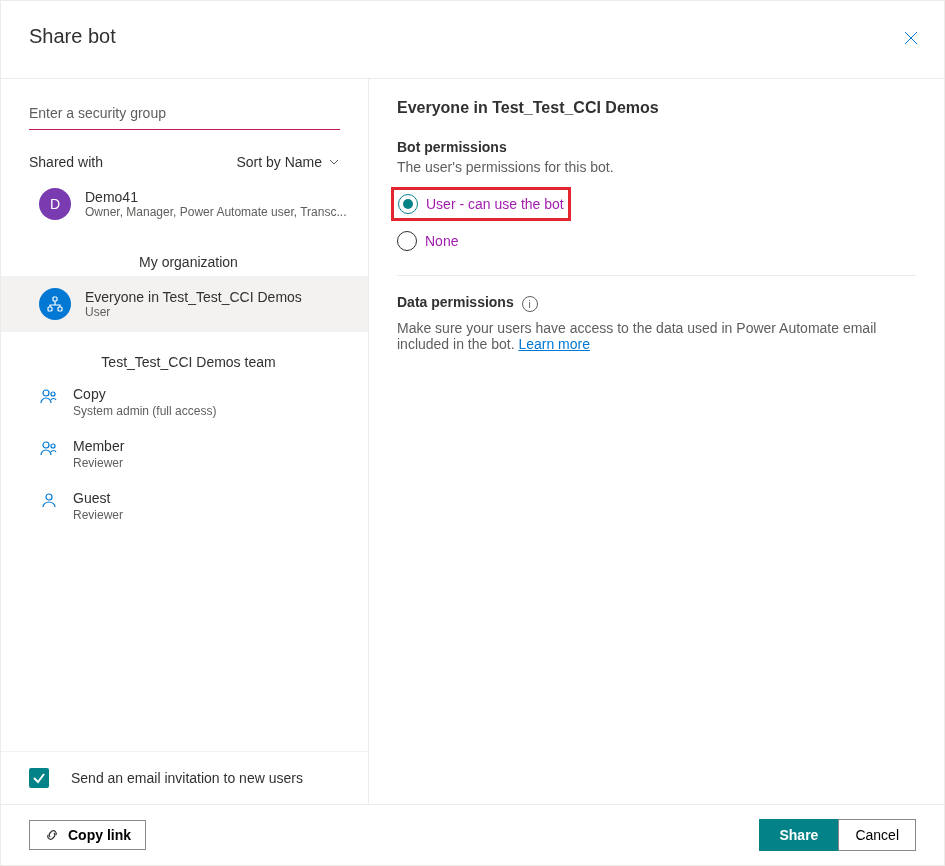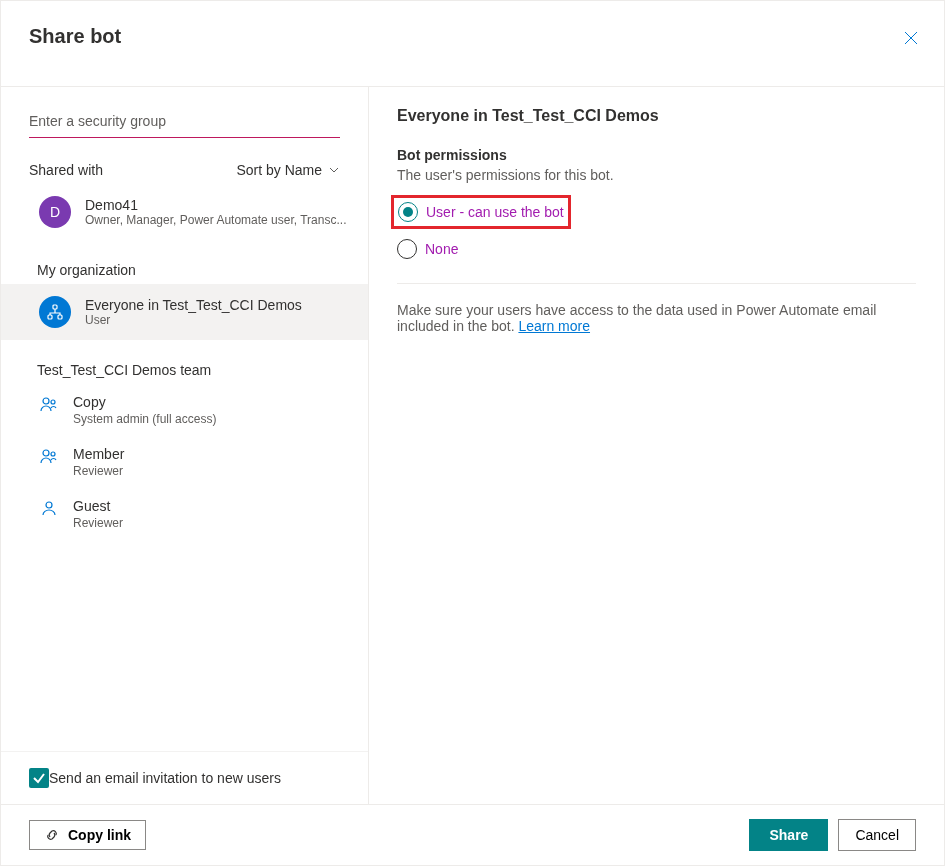--- a/index.html
+++ b/index.html
@@ -17,22 +17,22 @@
     flex-direction: column;
     border: 1px solid #edebe9;
   }
   .header {
     padding: 24px 28px 20px 28px;
     position: relative;
     border-bottom: 1px solid #edebe9;
   }
   .title {
     font-size: 20px;
-    font-weight: 700;
-    margin-bottom: 18px;
+    font-weight: 400;
+    margin-bottom: 10px;
   }
   .subtitle { font-size: 14px; color: #323130; }
   .link { color: #0078d4; text-decoration: underline; cursor: pointer; }
   .close-btn {
     position: absolute;
     top: 28px; right: 24px;
     width: 18px; height: 18px;
     background: none; border: none; cursor: pointer;
     color: #605e5c;
     display: flex; align-items: center; justify-content: center;
@@ -63,20 +63,21 @@
   .shared-header {
     display: flex; justify-content: space-between; align-items: center;
     padding: 24px 28px 6px 28px;
     font-size: 14px; color: #323130;
   }
   .sort-label { display: flex; align-items: center; gap: 6px; color: #323130; cursor: pointer;}
   .list { flex: 1; overflow-y: auto; }
   .section-label {
     font-size: 14px; color: #323130;
     padding: 22px 28px 6px 36px;
+    text-align: center;
   }
   .item {
     display: flex; align-items: center;
     padding: 12px 20px 12px 38px;
     gap: 14px;
     cursor: pointer;
   }
   .item.selected { background: #f3f2f1; }
   .avatar {
     width: 32px; height: 32px; border-radius: 50%;
@@ -91,21 +92,21 @@
   .role-item {
     display: flex; align-items: flex-start;
     padding: 10px 20px 10px 38px;
     gap: 14px;
   }
   .role-icon { width: 20px; height: 20px; color: #0078d4; flex-shrink: 0; }
   .role-text { display:flex; flex-direction: column; gap: 2px;}
   .role-name { font-size: 14px; color: #323130; }
   .role-sub { font-size: 12px; color: #605e5c; }
   .checkbox-row {
-    display: flex; align-items: center; gap: 0;
+    display: flex; align-items: center; gap: 22px;
     padding: 16px 28px;
     border-top: 1px solid #f3f2f1;
   }
   .checkbox {
     width: 20px; height: 20px;
     background: #038387;
     display: flex; align-items: center; justify-content: center;
     color: #fff;
     border-radius: 2px;
     cursor: pointer;
@@ -158,21 +159,21 @@
     border-top: 1px solid #edebe9;
   }
   .copy-btn {
     display: flex; align-items: center; gap: 8px;
     border: 1px solid #8a8886;
     background: #fff;
     padding: 6px 14px;
     font-size: 14px; font-weight: 600;
     cursor: pointer;
   }
-  .footer-right { display: flex; gap: 10px; }
+  .footer-right { display: flex; }
   .btn-primary {
     background: #038387; color: #fff; border: none;
     padding: 7px 20px; font-size: 14px; font-weight: 600; cursor: pointer;
   }
   .btn-secondary {
     background: #fff; border: 1px solid #8a8886;
     padding: 7px 16px; font-size: 14px; cursor: pointer;
   }
   svg { display: block; }
 </style>
@@ -319,20 +320,24 @@
 
         <div class="radio-row">
           <span class="radio"></span>
           <span class="radio-label">None</span>
         </div>
       </div>
 
       <hr class="divider">
 
       <div class="perm-section">
+        <div class="data-heading-row">
+          <span class="perm-heading">Data permissions</span>
+          <span class="info-icon">i</span>
+        </div>
         <div class="perm-sub" style="color:#605e5c;">
           <span>Make sure your users have access to the data used in Power Automate email included in the bot. </span><a class="link">Learn more</a>
         </div>
       </div>
     </div>
 
   </div>
 
   <div class="footer">
     <button class="copy-btn">

